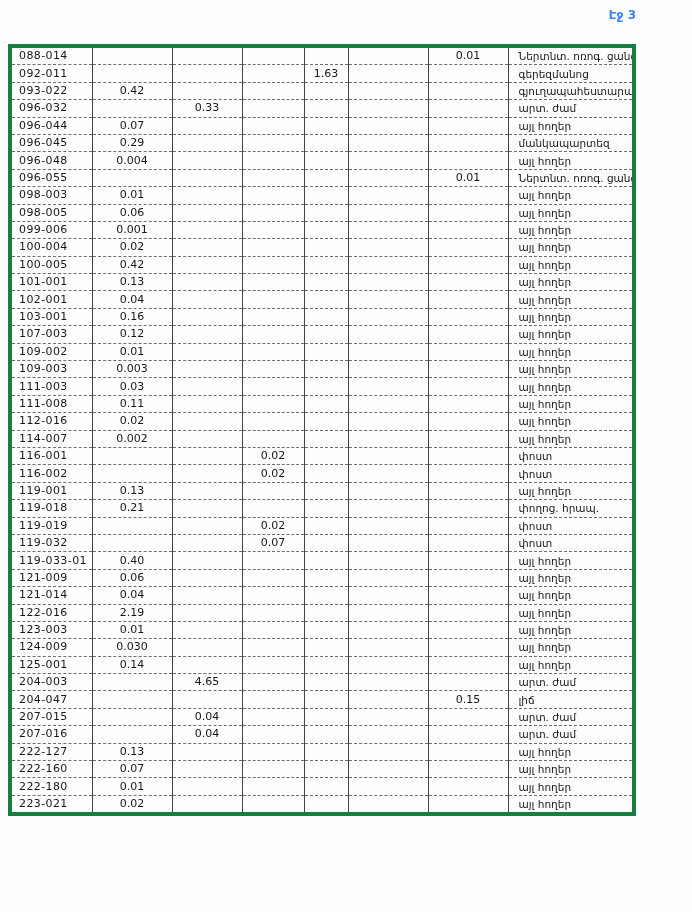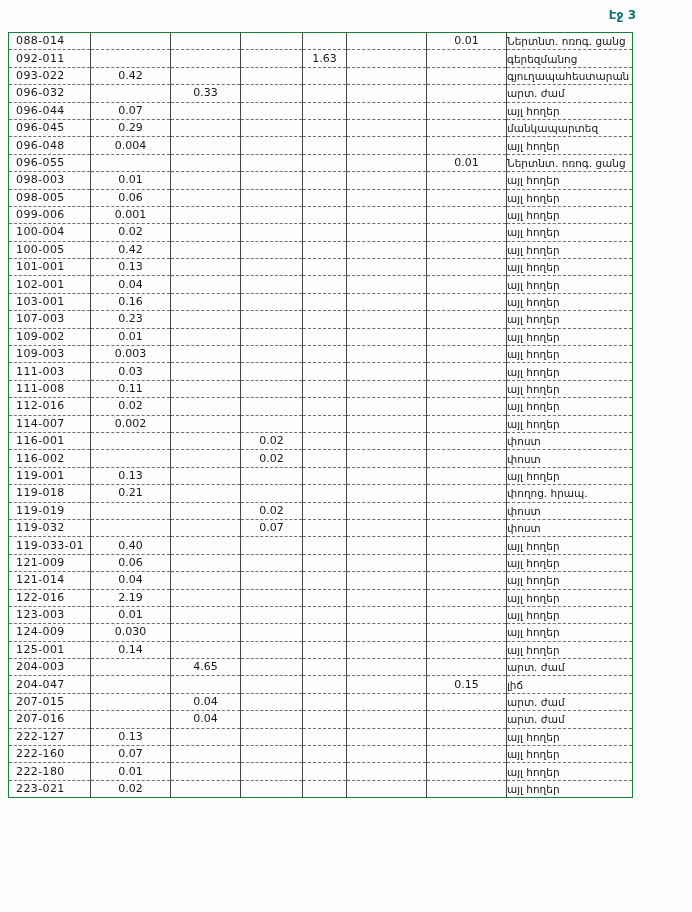--- a/index.html
+++ b/index.html
@@ -15,30 +15,30 @@
     font-family: "DejaVu Sans", "Liberation Sans", sans-serif;
     color: #161616;
     overflow: hidden;
   }
   .page-label {
     position: absolute;
     top: 8px;
     right: 56px;
     font-size: 12px;
     font-weight: 600;
-    color: #0f766e;
+    color: #3b82f6;
   }
   table.doc-table {
     position: absolute;
-    top: 32px;
+    top: 44px;
     left: 8px;
     width: 624px;
     border-collapse: collapse;
     table-layout: fixed;
-    border: 1px solid #15803d;
+    border: 4px solid #15803d;
   }
   td {
     height: 16.4px;
     padding: 0;
     border-left: 1px solid #454545;
     border-bottom: 1px dashed #6e6e6e;
     font-size: 11px;
     line-height: 16px;
     white-space: nowrap;
     overflow: hidden;
@@ -47,21 +47,21 @@
   td:first-child { border-left: none; }
   td.code {
     padding-left: 7px;
     letter-spacing: 0.4px;
   }
   td.num {
     text-align: center;
   }
   td.desc {
     position: relative;
-    padding-left: 0;
+    padding-left: 10px;
     font-size: 10.5px;
   }
 </style>
 </head>
 <body>
 
 <div class="page">
   <div class="page-label">Էջ 3</div>
 
   <table class="doc-table">
@@ -231,21 +231,21 @@
           <td class="num">0.16</td>
           <td class="num"></td>
           <td class="num"></td>
           <td class="num"></td>
           <td class="num"></td>
           <td class="num"></td>
           <td class="desc">այլ հողեր</td>
         </tr>
         <tr>
           <td class="code">107-003</td>
-          <td class="num">0.23</td>
+          <td class="num">0.12</td>
           <td class="num"></td>
           <td class="num"></td>
           <td class="num"></td>
           <td class="num"></td>
           <td class="num"></td>
           <td class="desc">այլ հողեր</td>
         </tr>
         <tr>
           <td class="code">109-002</td>
           <td class="num">0.01</td>

